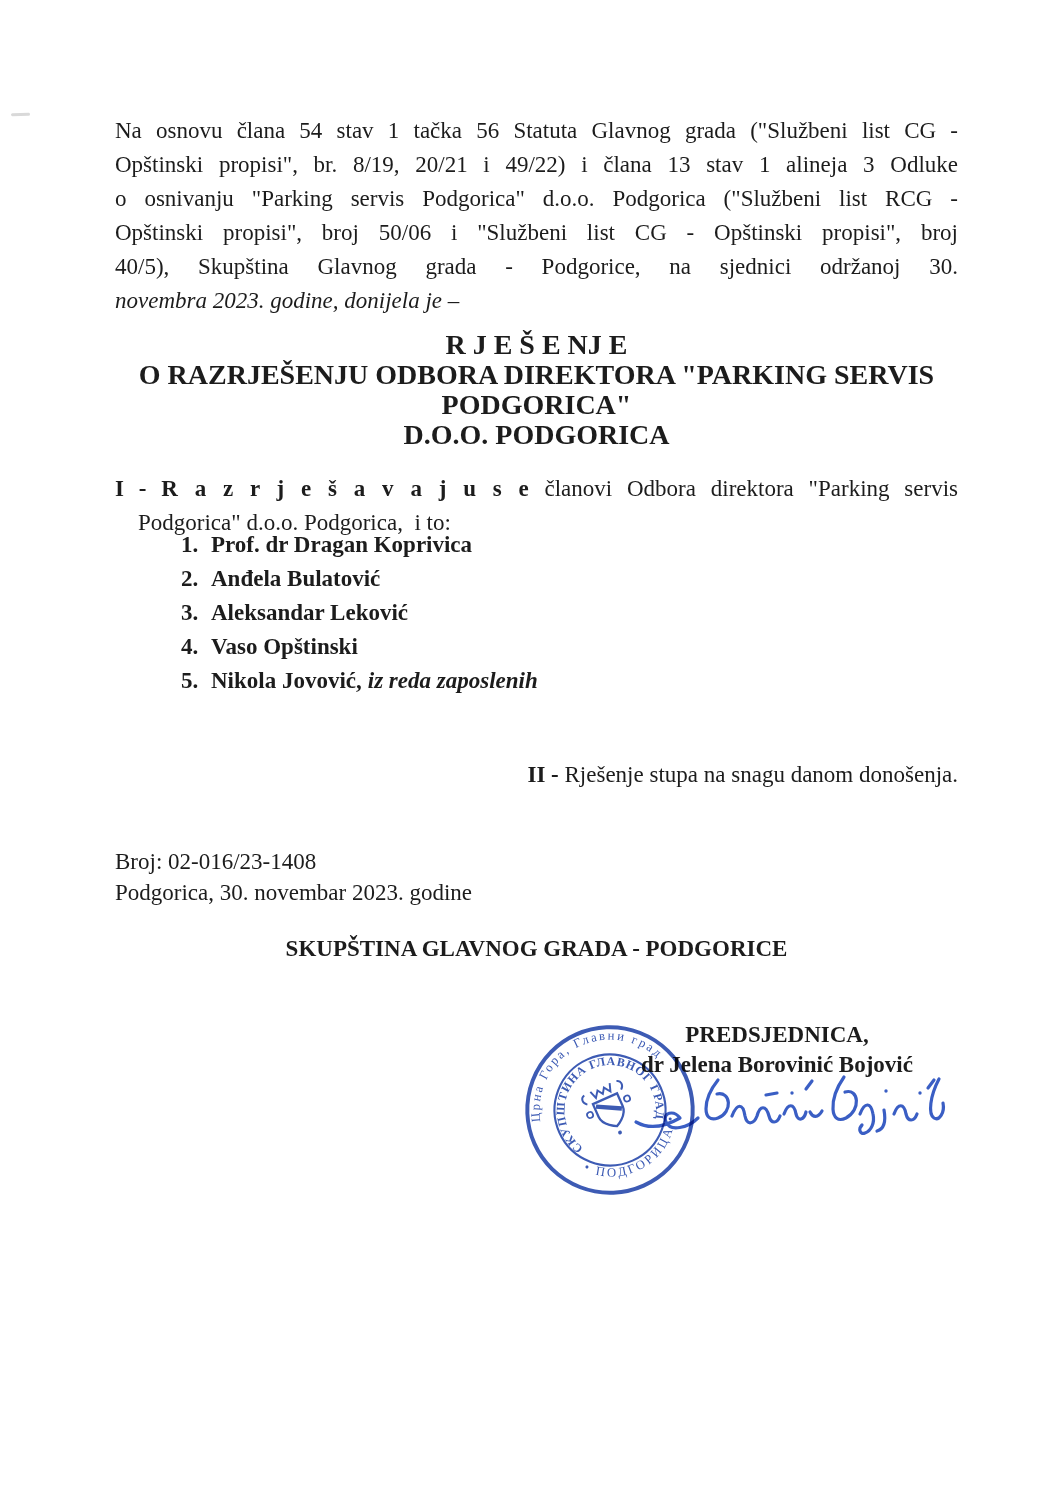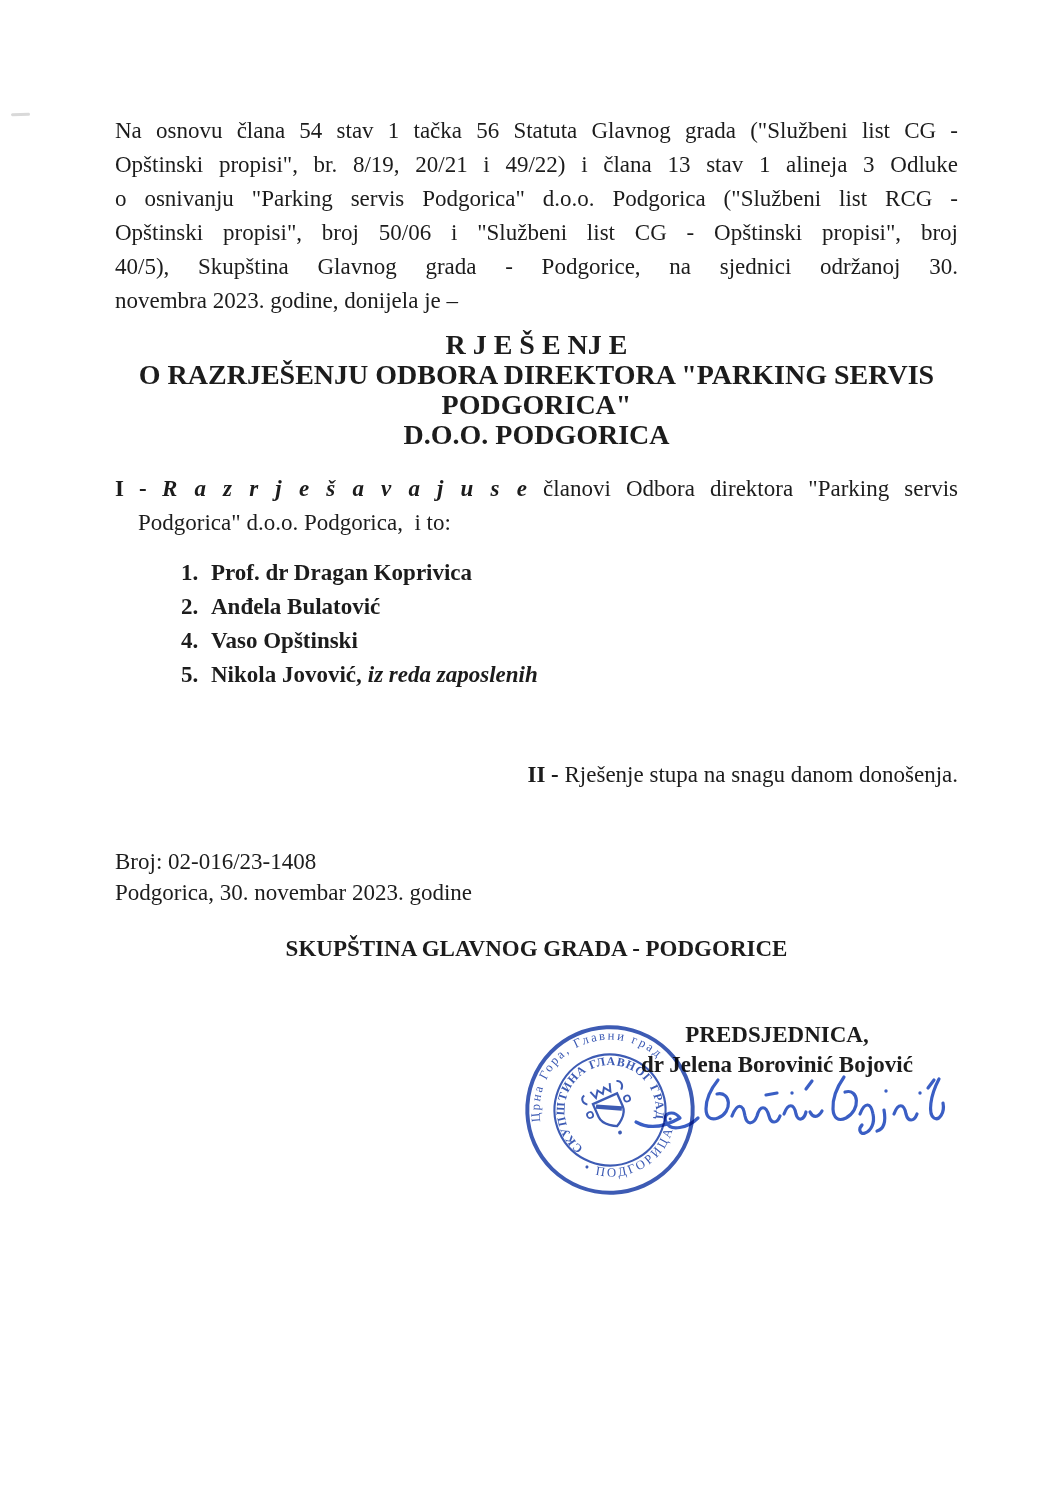--- a/index.html
+++ b/index.html
@@ -11,23 +11,23 @@
     background: #ffffff;
     font-family: "Liberation Serif", serif;
     color: #1c1c1c;
     overflow: hidden;
     padding-left: 36px;
   }
   .abs { position: absolute; }
   .content { left: 115px; width: 843px; }
   .body-text { font-size: 23px; line-height: 34px; }
   .jline { text-align: justify; text-align-last: justify; }
-  .lastline { text-align: left; text-align-last: left; white-space: pre-wrap; }
+  .lastline { text-align: left; text-align-last: left; white-space: pre-wrap; font-style: italic; }
   .bold { font-weight: bold; }
-  .bolditalic { font-weight: bold; font-style: italic; }
+  .bolditalic { font-weight: bold; }
   .title-block { text-align: center; font-weight: bold; font-size: 28px; line-height: 30px; }
   .spaced { letter-spacing: 1px; }
   .sec1-line2 { padding-left: 23px; white-space: pre-wrap; }
   .member-row { padding-left: 66px; line-height: 34px; font-size: 23px; }
   .member-num { font-weight: bold; display: inline-block; min-width: 30px; }
   .member-name { font-weight: bold; }
   .member-suffix { font-weight: bold; font-style: italic; margin-left: 6px; }
   .center { text-align: center; }
   .sig-block { text-align: center; font-weight: bold; font-size: 23px; line-height: 30px; }
   .stamp-wrap { mix-blend-mode: multiply; opacity: 0.95; }
@@ -58,23 +58,24 @@
     <div>R J E Š E NJ E</div>
     <div>O RAZRJEŠENJU ODBORA DIREKTORA "PARKING SERVIS PODGORICA"</div>
     <div>D.O.O. PODGORICA</div>
   </div>
 
   <div class="abs content body-text" style="top:472px;">
     <div class="jline"><span class="bold">I -</span> <span class="bolditalic spaced">R a z r j e š a v a j u   s e</span>  <span>članovi Odbora direktora "Parking servis</span></div>
     <div class="sec1-line2">Podgorica" d.o.o. Podgorica,  i to:</div>
   </div>
 
-  <div class="abs content" style="top:556px;">
+  <div class="abs content" style="top:528px;">
     <div class="member-row"><span class="member-num">1.</span><span class="member-name">Prof. dr Dragan Koprivica</span><span class="member-suffix"></span></div>
     <div class="member-row"><span class="member-num">2.</span><span class="member-name">Anđela Bulatović</span><span class="member-suffix"></span></div>
+    <div class="member-row"><span class="member-num">3.</span><span class="member-name">Aleksandar Leković</span><span class="member-suffix"></span></div>
     <div class="member-row"><span class="member-num">4.</span><span class="member-name">Vaso Opštinski</span><span class="member-suffix"></span></div>
     <div class="member-row"><span class="member-num">5.</span><span class="member-name">Nikola Jovović,</span><span class="member-suffix">iz reda zaposlenih</span></div>
   </div>
 
   <div class="abs content body-text pre" style="top:758px;"><span class="bold">II -</span><span> Rješenje stupa na snagu danom donošenja.</span></div>
 
   <div class="abs content body-text" style="top:846px; line-height:31px;">
     <div>Broj: 02-016/23-1408</div>
     <div>Podgorica, 30. novembar 2023. godine</div>
   </div>

